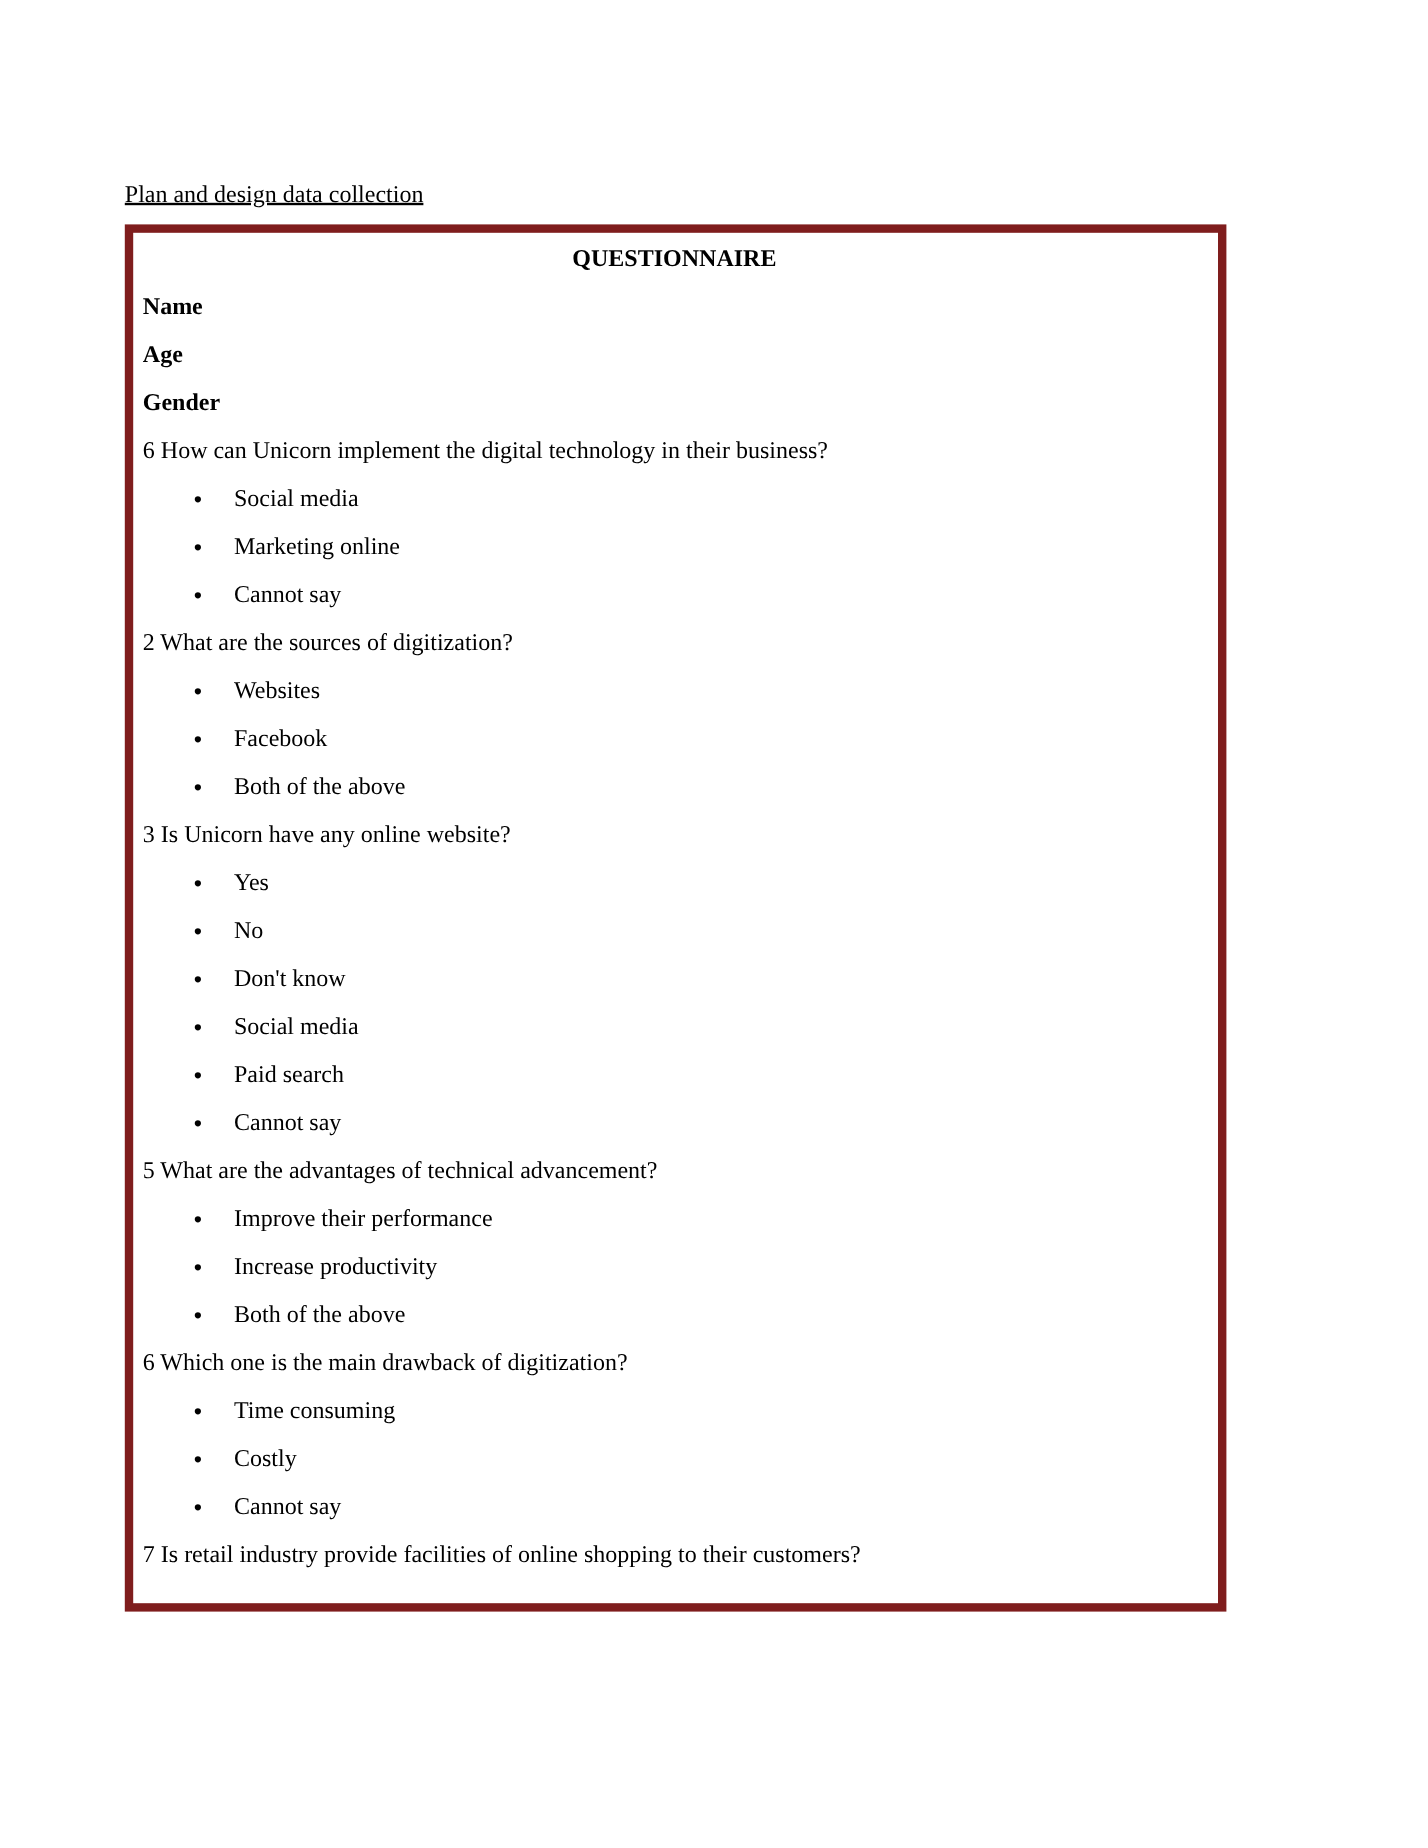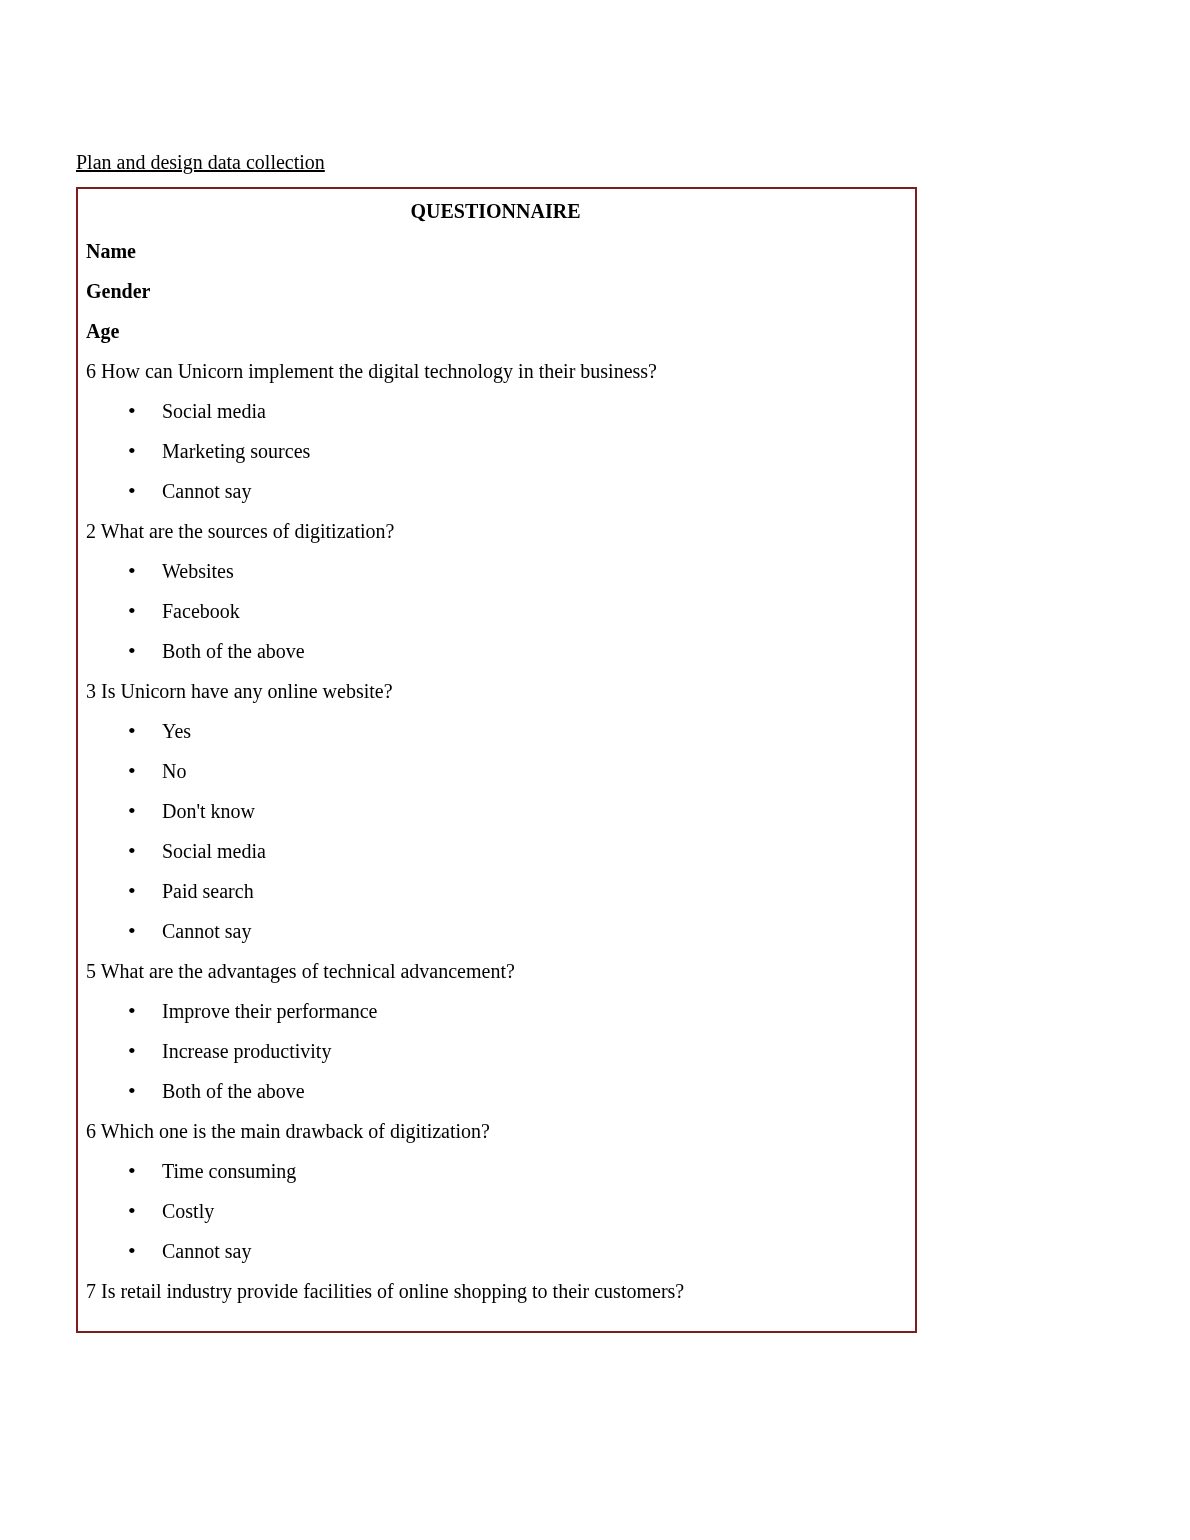--- a/index.html
+++ b/index.html
@@ -9,32 +9,32 @@
     background: #ffffff;
   }
   body {
     width: 1190px;
     height: 1540px;
     font-family: "Liberation Serif", serif;
     color: #000000;
     font-size: 20px;
   }
   .content {
-    padding: 150px 137px 0 76px;
+    padding: 150px 137px 0 104px;
   }
   .heading {
     text-decoration: underline;
     line-height: 24px;
     margin-bottom: 13px;
     white-space: pre;
   }
   .box {
-    border: 2px solid #7f1d1d;
+    border: 7px solid #7f1d1d;
     padding: 10px 10px 12px 8px;
-    width: 841px;
+    width: 918px;
   }
   .line {
     line-height: 24px;
     margin-bottom: 16px;
   }
   .title {
     text-align: center;
     font-weight: bold;
   }
   .field {
@@ -65,28 +65,28 @@
 
 <div class="content">
 
   <div class="heading">Plan and design data collection</div>
 
   <div class="box">
 
     <div class="line title">QUESTIONNAIRE</div>
 
     <div class="line field">Name</div>
+    <div class="line field">Age</div>
     <div class="line field">Gender</div>
-    <div class="line field">Age</div>
 
     <div>
       <div class="line">6 How can Unicorn implement the digital technology in their business?</div>
       <ul class="options">
         <li class="option">Social media</li>
-        <li class="option">Marketing sources</li>
+        <li class="option">Marketing online</li>
         <li class="option">Cannot say</li>
       </ul>
     </div>
 
     <div>
       <div class="line">2 What are the sources of digitization?</div>
       <ul class="options">
         <li class="option">Websites</li>
         <li class="option">Facebook</li>
         <li class="option">Both of the above</li>

